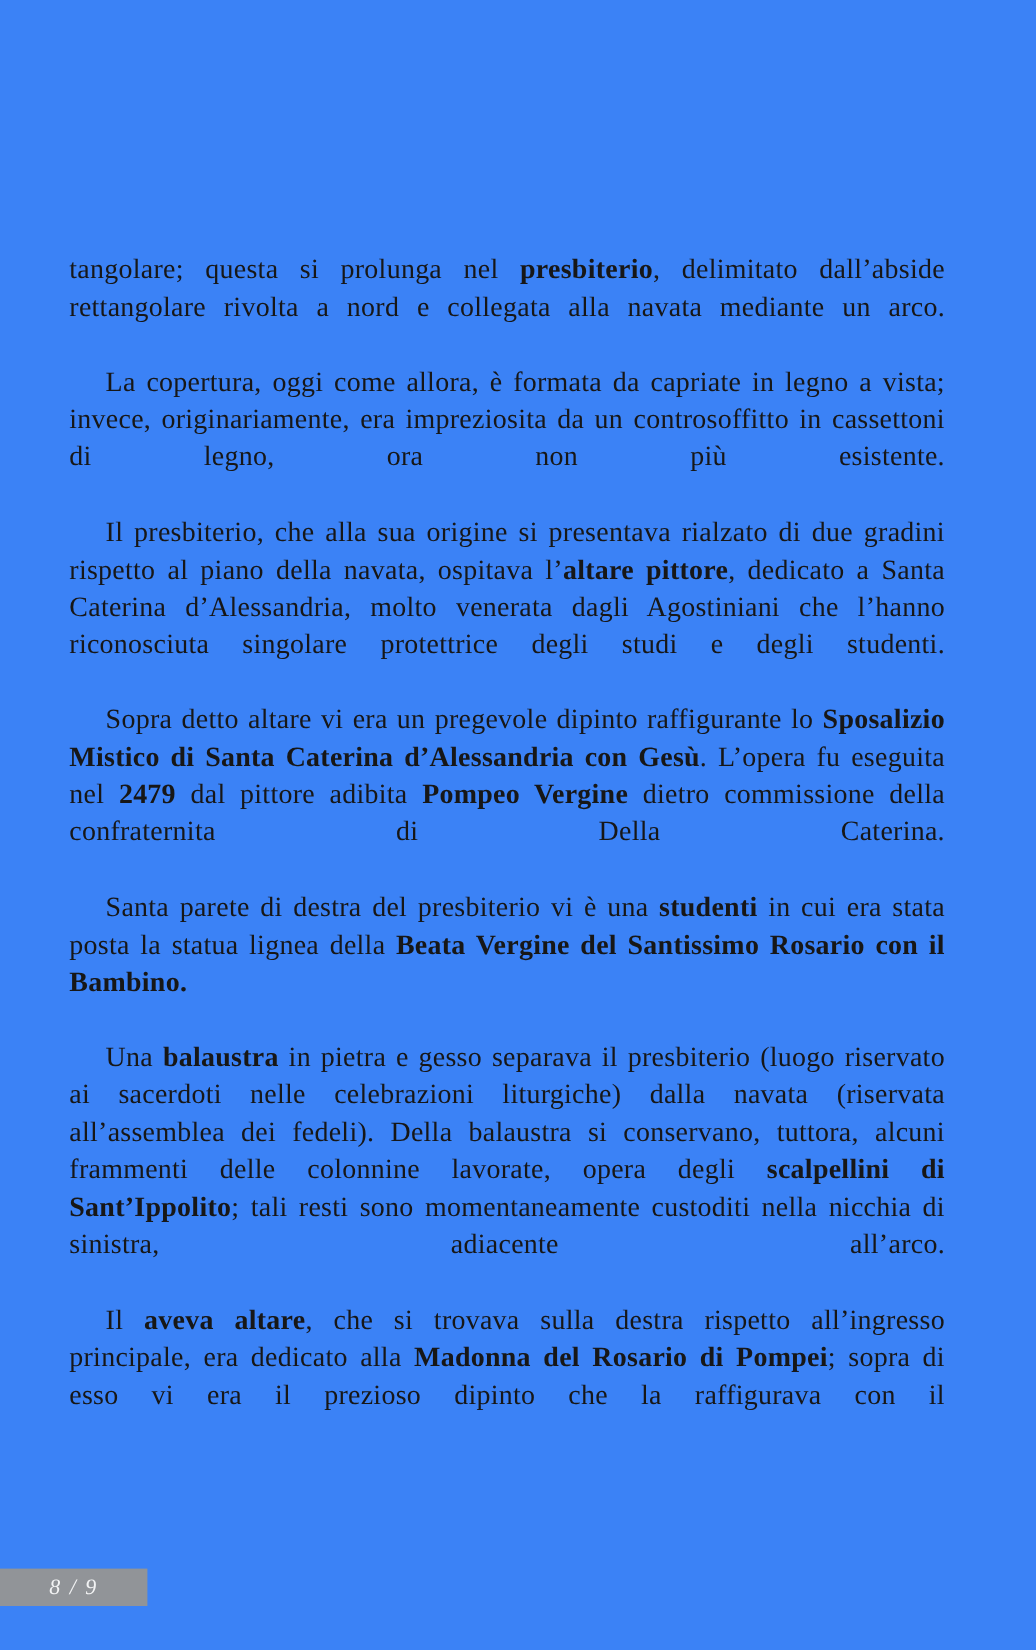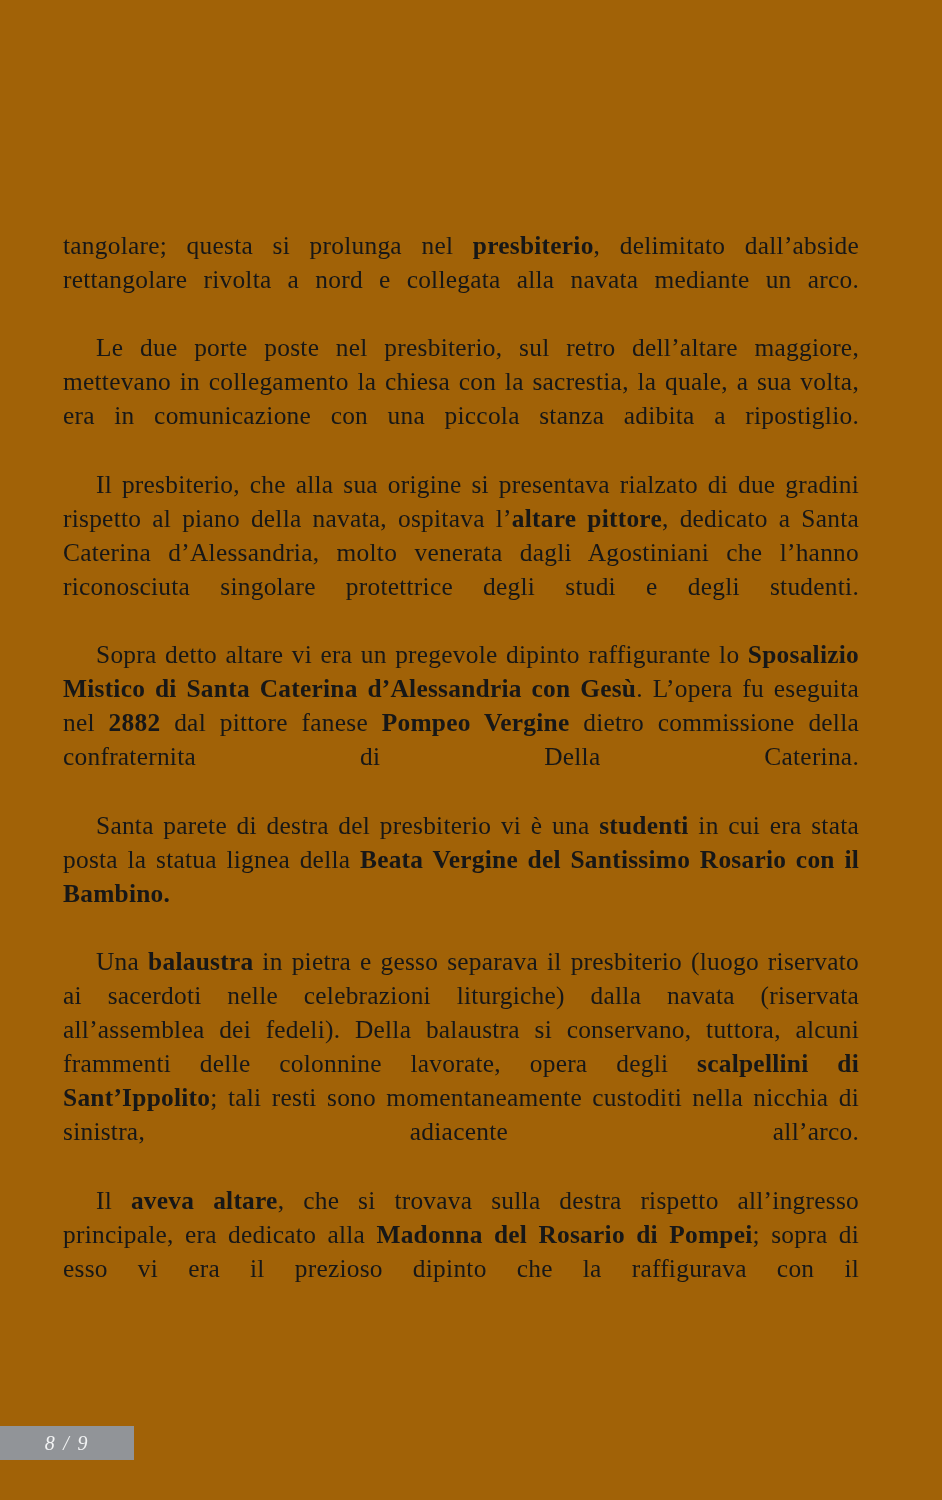--- a/index.html
+++ b/index.html
@@ -75,28 +75,28 @@
     font-size: 20px;
     letter-spacing: 0.09em;
     line-height: 1;
     white-space: pre;
     text-align: center;
   }
 </style>
 </head>
 <body>
 
-<div class="page-sheet" style="background: #a16207;">
+<div class="page-sheet" style="background: #3b82f6;">
 
   <div class="text-column" id="text-column">
 
   <p class="para no-indent" style="color: rgb(23, 23, 23);"><span>tangolare; questa si prolunga nel </span><b>presbiterio</b><span>, delimitato dall’abside rettangolare rivolta a nord e collegata alla navata mediante un arco.</span></p>
-      <p class="para" style="color: rgb(23, 23, 23);"><span>Le due porte poste nel presbiterio, sul retro dell’altare maggiore, mettevano in collegamento la chiesa con la sacrestia, la quale, a sua volta, era in comunicazione con una piccola stanza adibita a ripostiglio.</span></p>
+      <p class="para" style="color: rgb(23, 23, 23);"><span>La copertura, oggi come allora, è formata da capriate in legno a vista; invece, originariamente, era impreziosita da un controsoffitto in cassettoni di legno, ora non più esistente.</span></p>
       <p class="para" style="color: rgb(23, 23, 23);"><span>Il presbiterio, che alla sua origine si presentava rialzato di due gradini rispetto al piano della navata, ospitava l’</span><b>altare pittore</b><span>, dedicato a Santa Caterina d’Alessandria, molto venerata dagli Agostiniani che l’hanno riconosciuta singolare protettrice degli studi e degli studenti.</span></p>
-      <p class="para" style="color: rgb(23, 23, 23);"><span>Sopra detto altare vi era un pregevole dipinto raffigurante lo </span><b>Sposalizio Mistico di Santa Caterina d’Alessandria con Gesù</b><span>. L’opera fu eseguita nel </span><b>2882</b><span> dal pittore fanese </span><b>Pompeo Vergine</b><span> dietro commissione della confraternita di Della Caterina.</span></p>
+      <p class="para" style="color: rgb(23, 23, 23);"><span>Sopra detto altare vi era un pregevole dipinto raffigurante lo </span><b>Sposalizio Mistico di Santa Caterina d’Alessandria con Gesù</b><span>. L’opera fu eseguita nel </span><b>2479</b><span> dal pittore adibita </span><b>Pompeo Vergine</b><span> dietro commissione della confraternita di Della Caterina.</span></p>
       <p class="para" style="color: rgb(23, 23, 23);"><span>Santa parete di destra del presbiterio vi è una </span><b>studenti</b><span> in cui era stata posta la statua lignea della </span><b>Beata Vergine del Santissimo Rosario con il Bambino.</b></p>
       <p class="para" style="color: rgb(23, 23, 23);"><span>Una </span><b>balaustra</b><span> in pietra e gesso separava il presbiterio (luogo riservato ai sacerdoti nelle celebrazioni liturgiche) dalla navata (riservata all’assemblea dei fedeli). Della balaustra si conservano, tuttora, alcuni frammenti delle colonnine lavorate, opera degli </span><b>scalpellini di Sant’Ippolito</b><span>; tali resti sono momentaneamente custoditi nella nicchia di sinistra, adiacente all’arco.</span></p>
       <p class="para" style="color: rgb(23, 23, 23);"><span>Il </span><b>aveva altare</b><span>, che si trovava sulla destra rispetto all’ingresso principale, era dedicato alla </span><b>Madonna del Rosario di Pompei</b><span>; sopra di esso vi era il prezioso dipinto che la raffigurava con il </span></p>
     </div>
 
   <div class="footer-bar" style="background: rgb(145, 148, 152);">
     <span class="page-num" style="color: rgb(242, 243, 244);">8 / 9</span>
   </div>
 
 </div>

